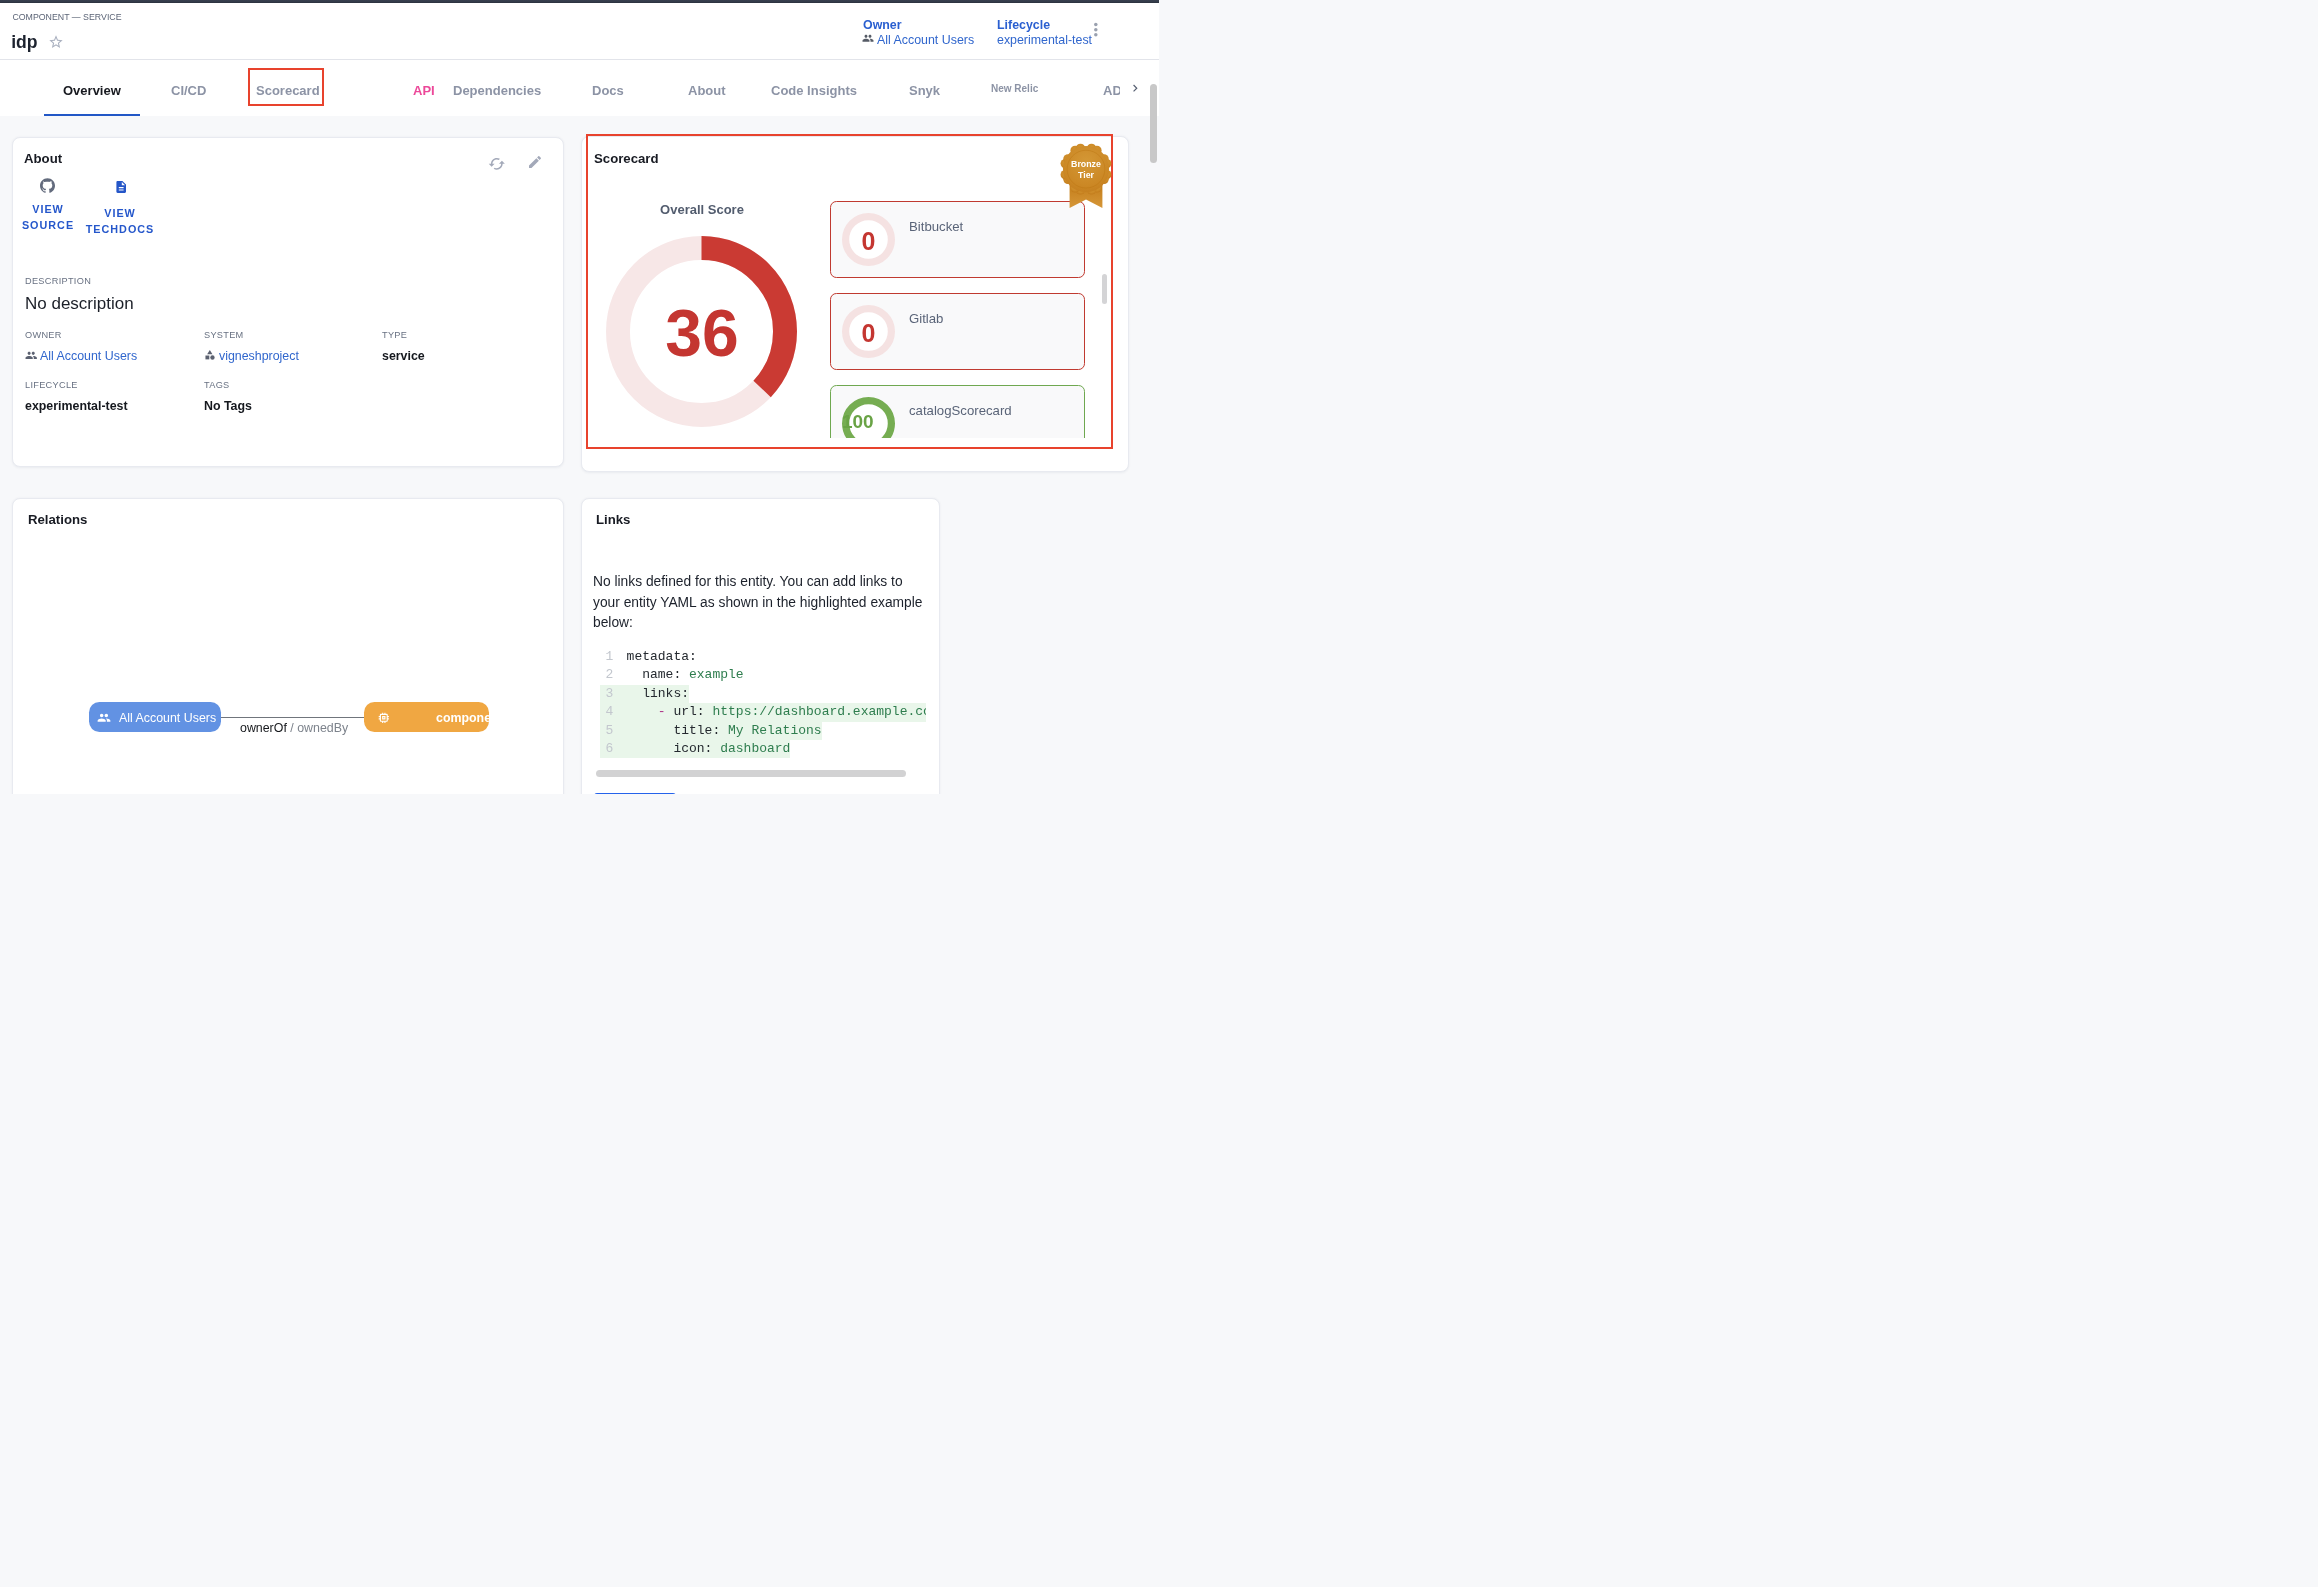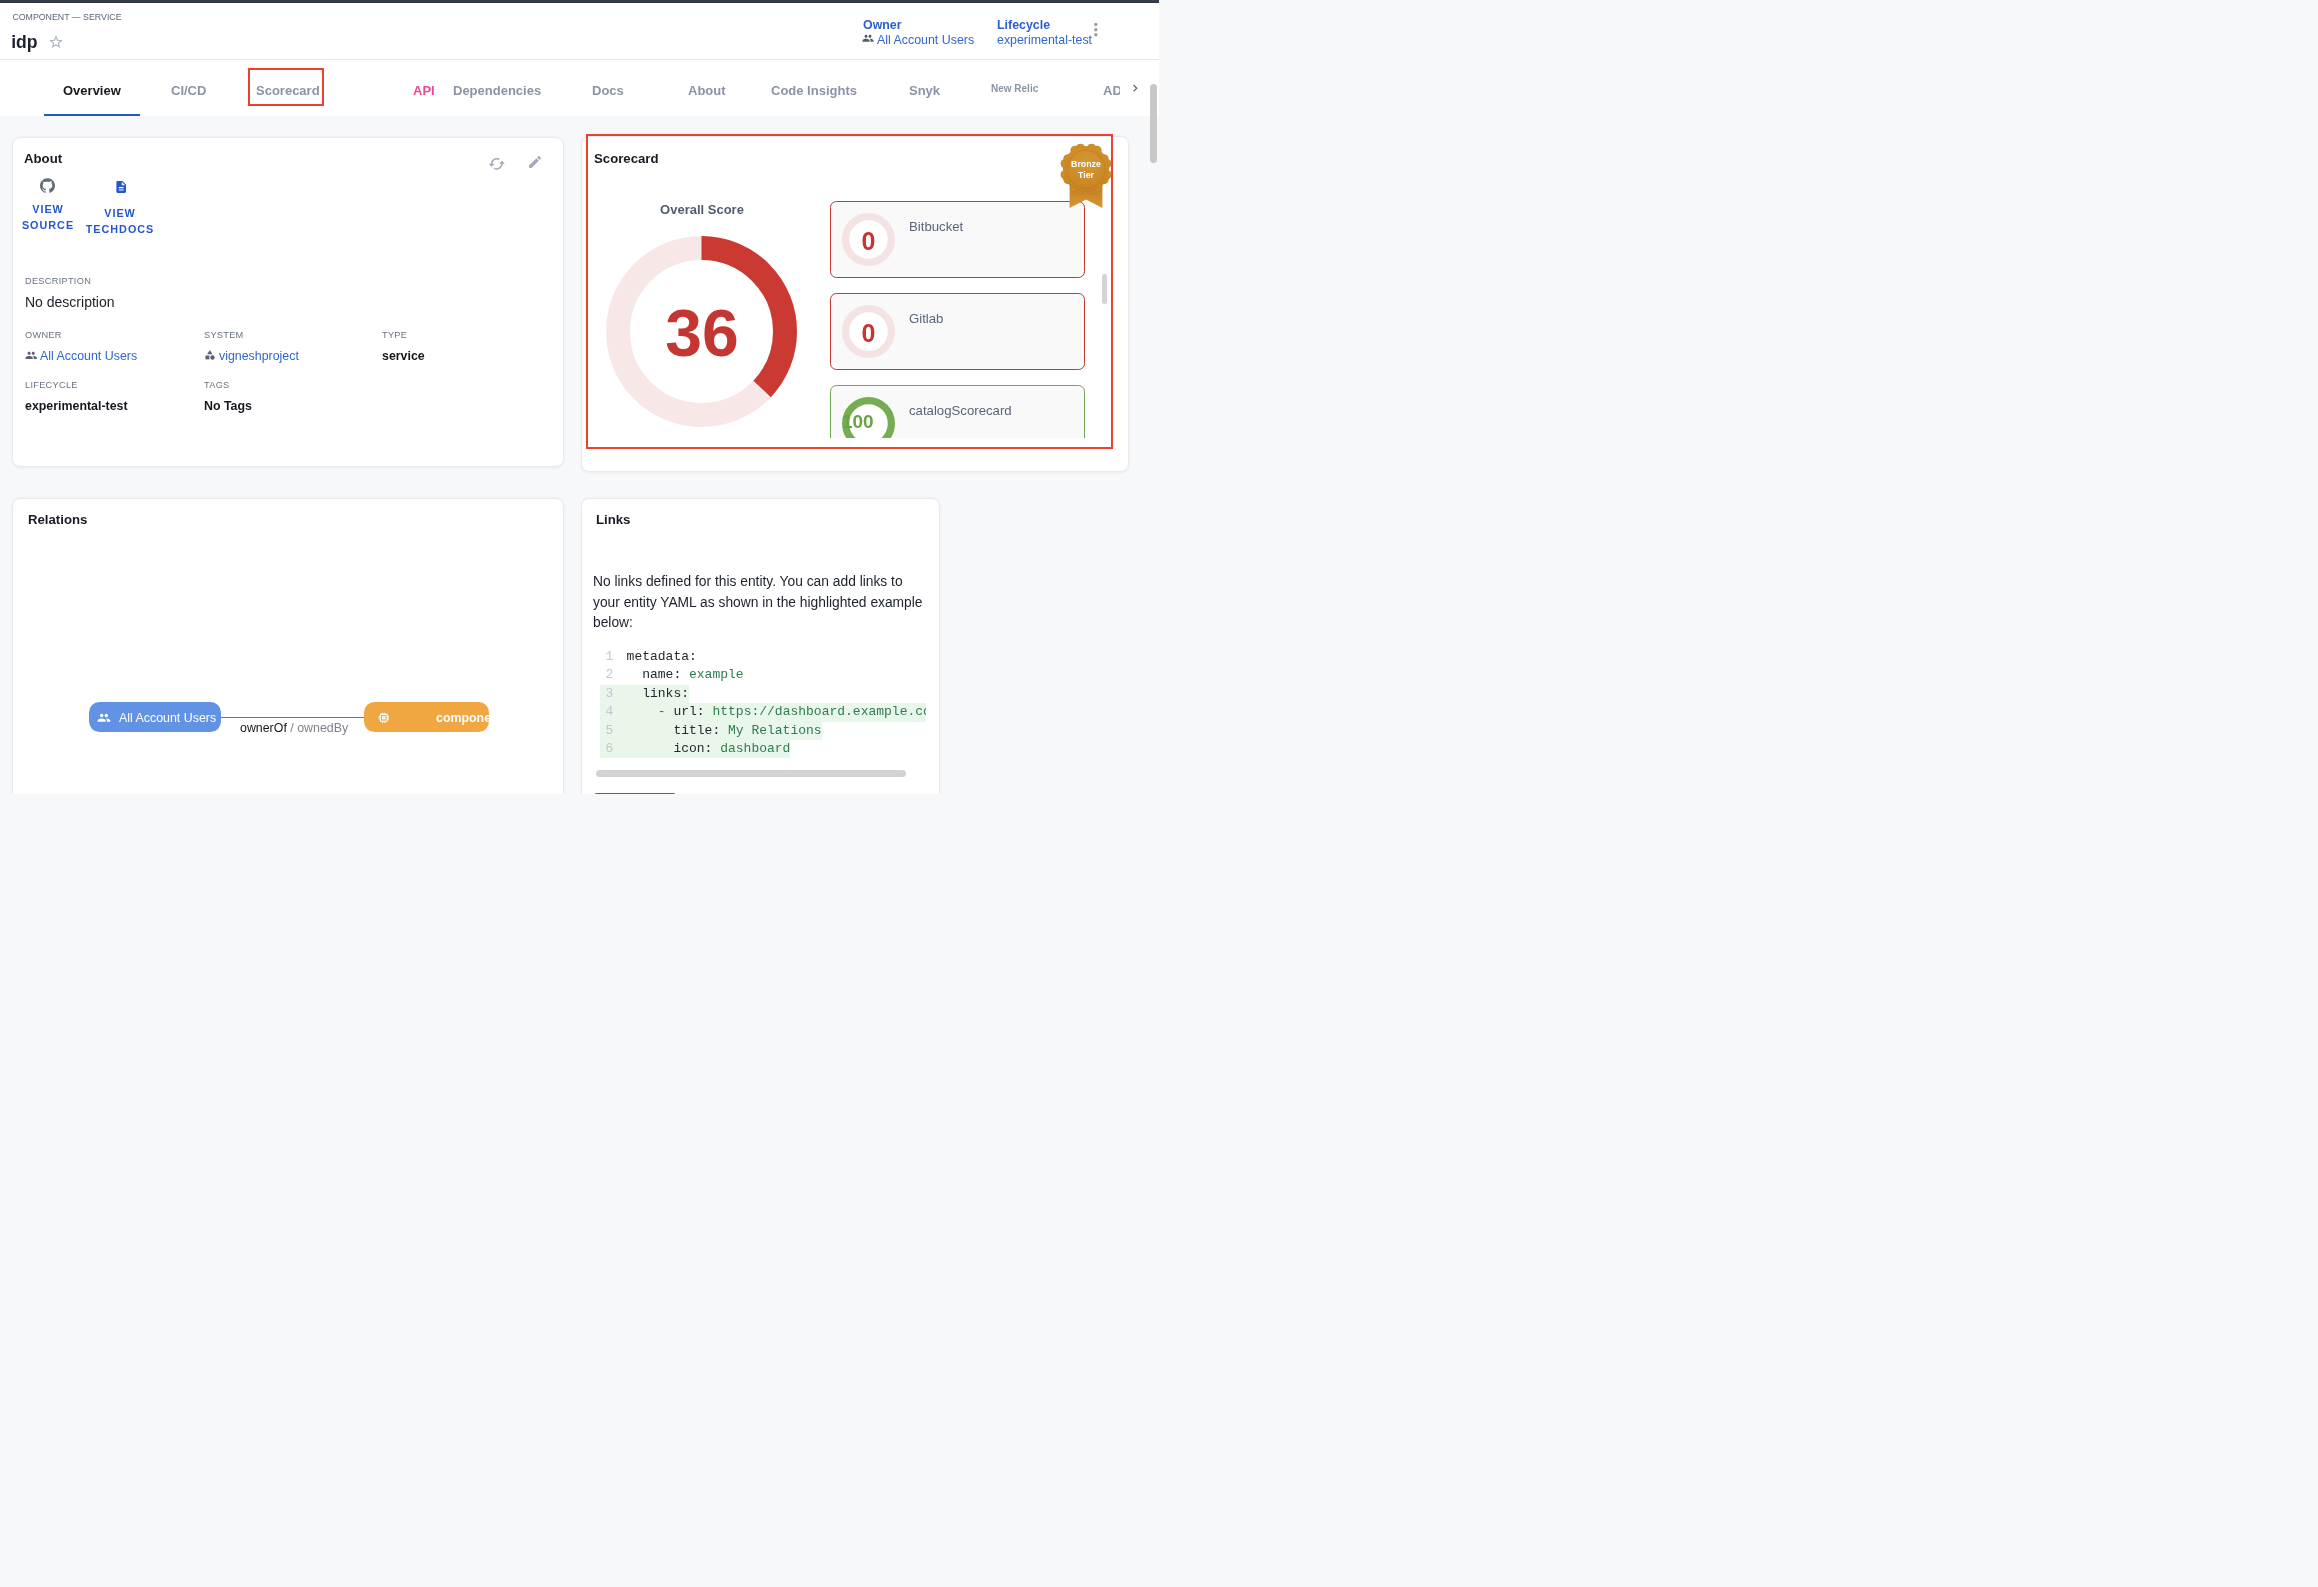--- a/index.html
+++ b/index.html
@@ -74,21 +74,21 @@
 <svg class="abs" style="left:40px;top:178px;" width="15" height="15" viewBox="0 0 24 24" fill="#636b7d">
   <path d="M12 .297c-6.63 0-12 5.373-12 12 0 5.303 3.438 9.8 8.205 11.385.6.113.82-.258.82-.577 0-.285-.01-1.04-.015-2.04-3.338.724-4.042-1.61-4.042-1.61C4.422 18.07 3.633 17.7 3.633 17.7c-1.087-.744.084-.729.084-.729 1.205.084 1.838 1.236 1.838 1.236 1.07 1.835 2.809 1.305 3.495.998.108-.776.417-1.305.76-1.605-2.665-.3-5.466-1.332-5.466-5.93 0-1.31.465-2.38 1.235-3.22-.135-.303-.54-1.523.105-3.176 0 0 1.005-.322 3.3 1.23.96-.267 1.98-.399 3-.405 1.02.006 2.04.138 3 .405 2.28-1.552 3.285-1.23 3.285-1.23.645 1.653.24 2.873.12 3.176.765.84 1.23 1.91 1.23 3.22 0 4.61-2.805 5.625-5.475 5.92.42.36.81 1.096.81 2.22 0 1.606-.015 2.896-.015 3.286 0 .315.21.69.825.57C20.565 22.092 24 17.592 24 12.297c0-6.627-5.373-12-12-12"></path>
 </svg>
 <div class="abs" style="left:8px;top:201px;width:80px;text-align:center;font-size:10.8px;font-weight:700;letter-spacing:1px;color:#2557cb;line-height:16.4px;">VIEW<br>SOURCE</div>
 <svg class="abs" style="left:114px;top:179px;" width="14.4" height="16" viewBox="0 0 24 24" fill="#2556c8">
   <path d="M14 2H6c-1.1 0-1.99.9-1.99 2L4 20c0 1.1.89 2 1.99 2H18c1.1 0 2-.9 2-2V8l-6-6zm2 16H8v-2h8v2zm0-4H8v-2h8v2zm-3-5V3.5L18.5 9H13z"></path>
 </svg>
 <div class="abs" style="left:80px;top:205px;width:80px;text-align:center;font-size:10.8px;font-weight:700;letter-spacing:1px;color:#2557cb;line-height:16.4px;">VIEW<br>TECHDOCS</div>
 
 <div class="abs" style="left:25px;top:276px;font-size:9.2px;font-weight:500;letter-spacing:0.3px;color:#687182;">DESCRIPTION</div>
-<div class="abs" style="left:25px;top:294px;font-size:14px;color:#1b1f28;">No description</div>
+<div class="abs" style="left:25px;top:294px;font-size:17px;color:#1b1f28;">No description</div>
 
 <div class="abs" style="left:25px;top:330px;font-size:9.2px;font-weight:500;letter-spacing:0.3px;color:#687182;">OWNER</div>
 <svg class="abs" style="left:25px;top:350px;" width="12.4px" height="10.8" viewBox="0 0 24 20" fill="#5b6170">
   <path d="M16 9c1.66 0 2.99-1.34 2.99-3S17.66 3 16 3c-1.66 0-3 1.34-3 3s1.34 3 3 3zm-8 0c1.66 0 2.99-1.34 2.99-3S9.66 3 8 3C6.34 3 5 4.34 5 6s1.34 3 3 3zm0 2c-2.33 0-7 1.17-7 3.5V17h14v-2.5c0-2.33-4.67-3.5-7-3.5zm8 0c-.29 0-.62.02-.97.05 1.16.84 1.97 1.97 1.97 3.45V17h6v-2.5c0-2.33-4.67-3.5-7-3.5z"></path>
 </svg>
 <div class="abs" style="left:40px;top:349px;font-size:12.4px;color:#3066cd;">All Account Users</div>
 
 <div class="abs" style="left:204px;top:330px;font-size:9.2px;font-weight:500;letter-spacing:0.3px;color:#687182;">SYSTEM</div>
 <svg class="abs" style="left:204px;top:349px;" width="11.6" height="11.6" viewBox="0 0 24 24" fill="#5b6170">
   <path d="M12 2l-5.5 9h11z"></path>

